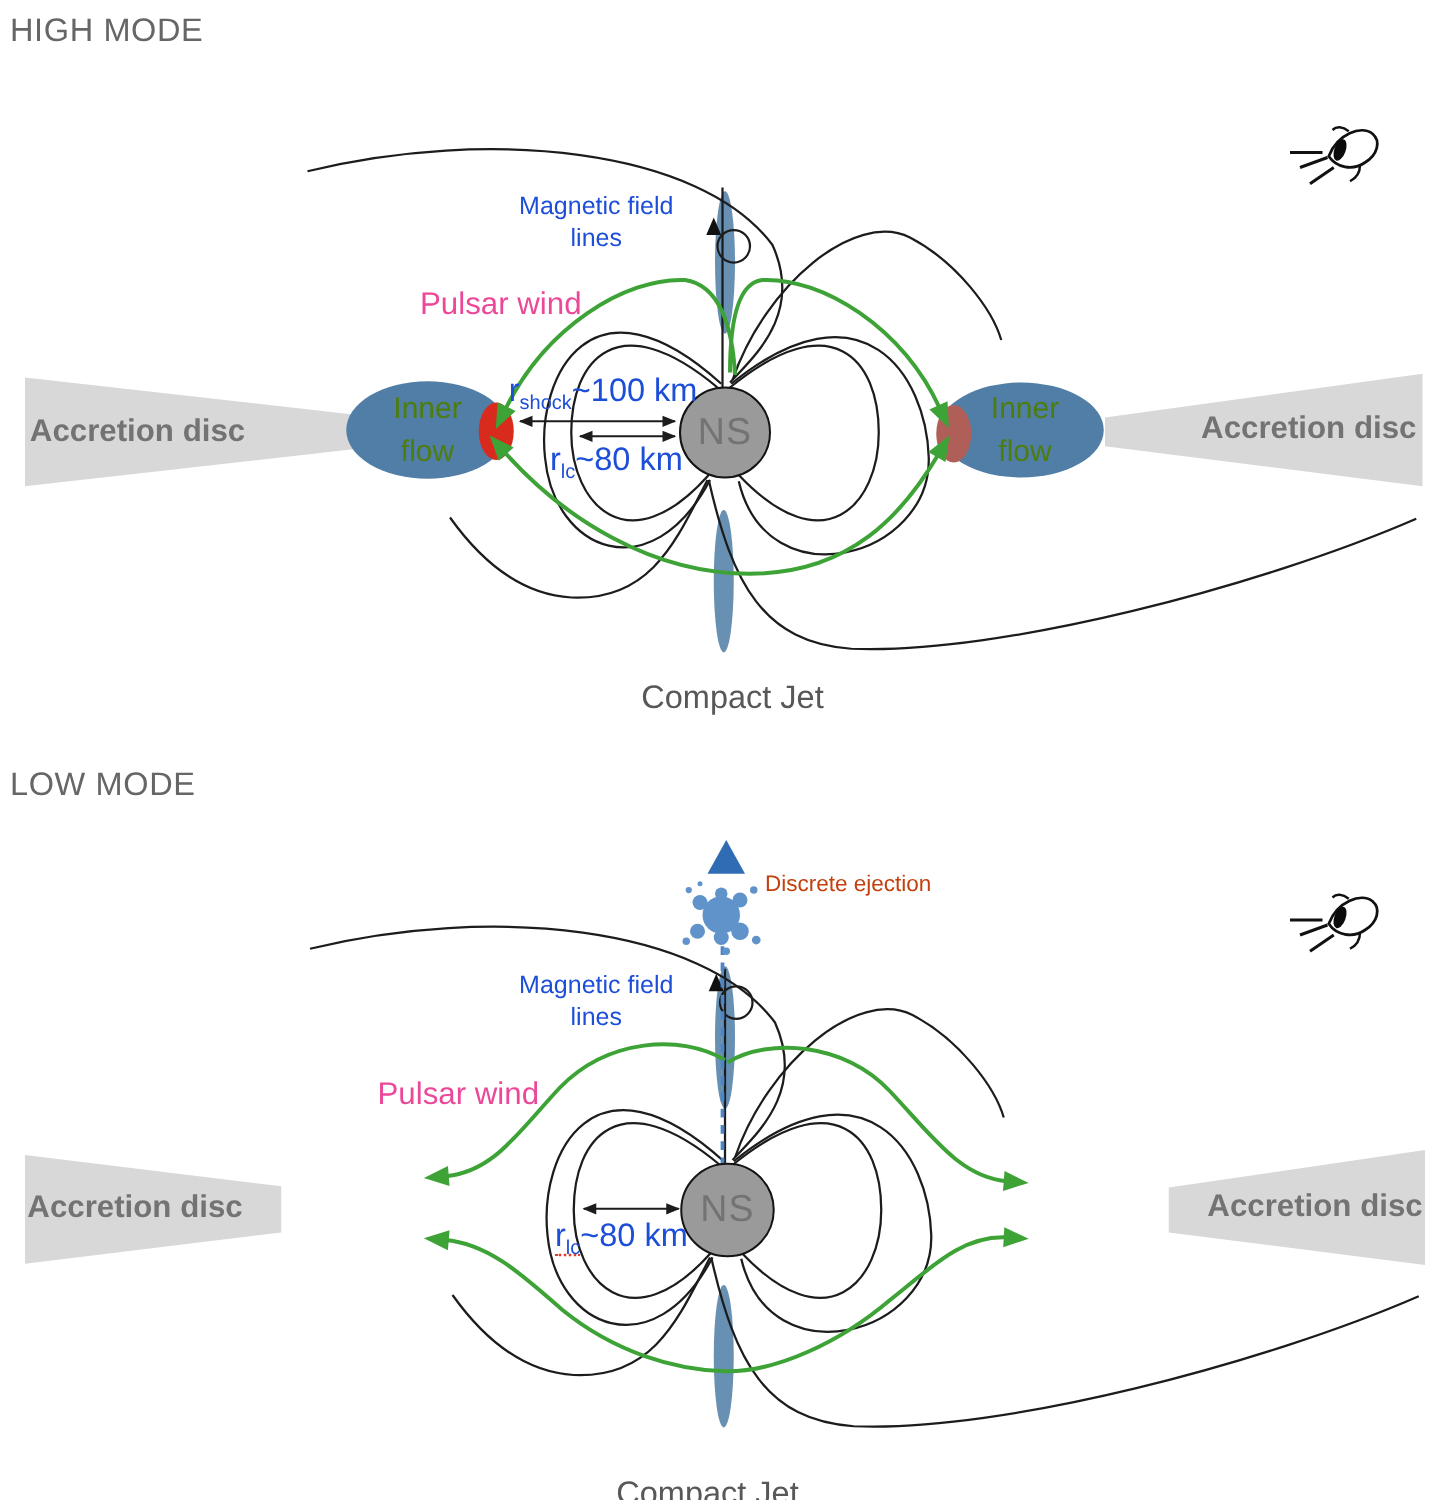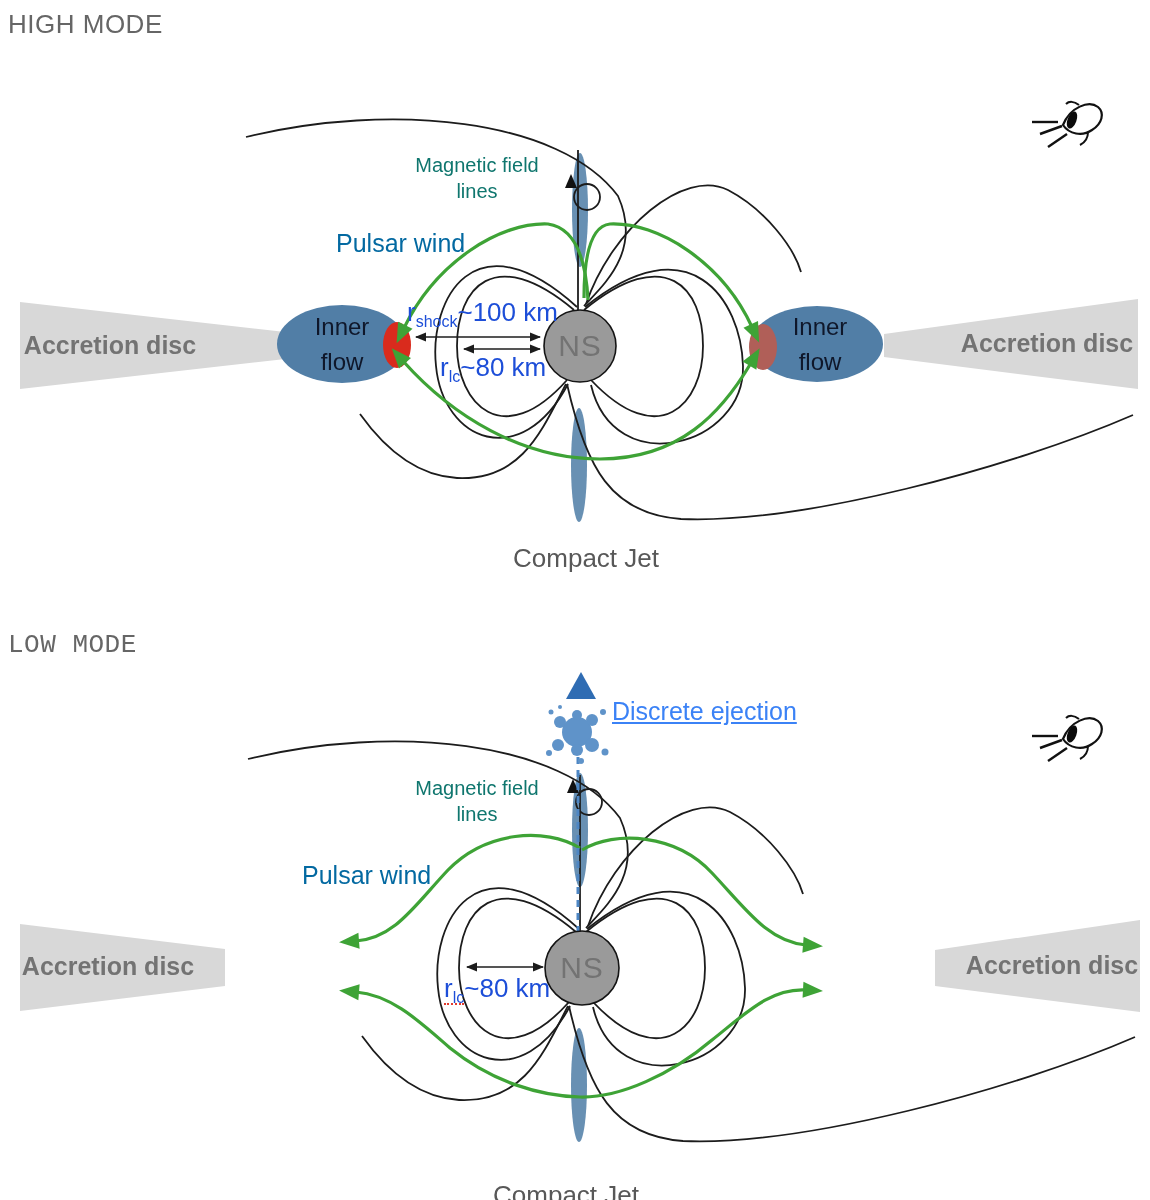--- a/index.html
+++ b/index.html
@@ -3,30 +3,30 @@
 <meta charset="utf-8">
 <style>
   html,body{margin:0;padding:0;background:#ffffff;}
   body{width:1150px;height:1200px;position:relative;overflow:hidden;
        font-family:"Liberation Sans",sans-serif;}
   #stage{position:absolute;left:0;top:0;width:1150px;height:1200px;}
   svg{position:absolute;left:0;top:0;}
   .lbl{position:absolute;color:#5a5a5a;white-space:nowrap;}
   .ctr{transform:translate(-50%,-50%);text-align:center;}
   .mode-title{font-size:26px;color:#666;letter-spacing:0.5px;}
-  .mag{font-size:20px;color:#0f766e;line-height:26px;white-space:normal;width:180px;}
-  .green{color:#0369a1;font-size:25px;}
+  .mag{font-size:20px;color:#1d4ed8;line-height:26px;white-space:normal;width:180px;}
+  .green{color:#ec4899;font-size:25px;}
   .radius{font-size:26px;color:#1d4ed8;}
   .radius sub{font-size:16px;}
   .spellcheck{border-bottom:2px dotted #e23a2e;}
   .disc-lbl{font-size:25px;color:#737373;font-weight:bold;}
-  .flow-lbl{font-size:24px;color:#0f172a;line-height:35px;white-space:normal;width:120px;}
+  .flow-lbl{font-size:24px;color:#4d7c0f;line-height:35px;white-space:normal;width:120px;}
   .ns-lbl{font-size:30px;color:#737373;letter-spacing:1px;}
   .jet-lbl{font-size:26px;color:#585858;margin-top:10px;}
-  .eject-lbl{font-size:25px;color:#3b82f6;text-decoration:underline;}
+  .eject-lbl{font-size:18px;color:#c2410c;}
 </style>
 </head>
 <body>
 
 <div id="stage">
 
 <svg width="1150" height="1200" viewBox="0 0 1150 1200">
   <defs>
     <marker id="garrow" markerUnits="userSpaceOnUse" markerWidth="22" markerHeight="18" refX="4" refY="9" orient="auto-start-reverse">
       <path d="M1,1 L21,9 L1,17 Z" fill="#3ea336"></path>
@@ -181,21 +181,21 @@
 </div>
 <div class="lbl flow-lbl ctr" style="left:820px;top:344px;">
   <span>Inner</span><br>
   <span>flow</span>
 </div>
 
 <div class="lbl ns-lbl ctr" style="left:580px;top:346px;">NS</div>
 
 <div class="lbl jet-lbl ctr" style="left:586px;top:548px;">Compact Jet</div>
 
-<div class="lbl mode-title" style="left:8px;top:630px;font-family:Liberation Mono, monospace;">LOW MODE</div>
+<div class="lbl mode-title" style="left:8px;top:612px;">LOW MODE</div>
 
 <div class="lbl eject-lbl" style="left:612px;top:697px;">Discrete ejection</div>
 
 <div class="lbl mag ctr" style="left:477px;top:801px;">
   <span>Magnetic field</span><br>
   <span>lines</span>
 </div>
 
 <div class="lbl green" style="left:302px;top:861px;">Pulsar wind</div>
 

